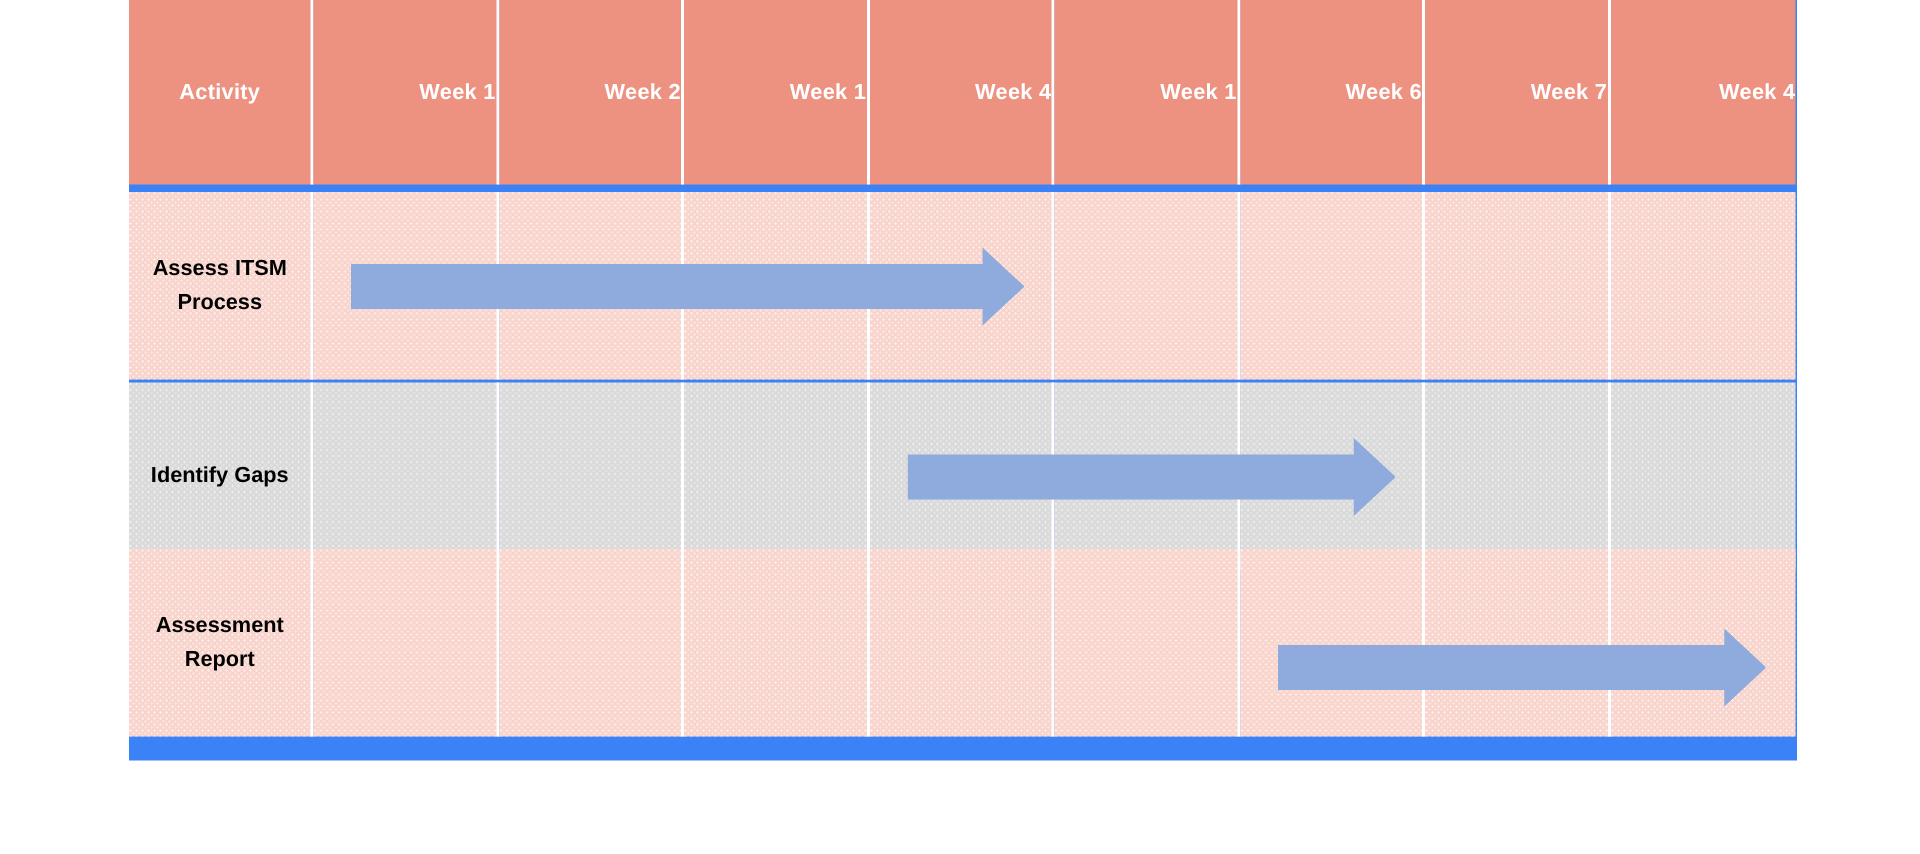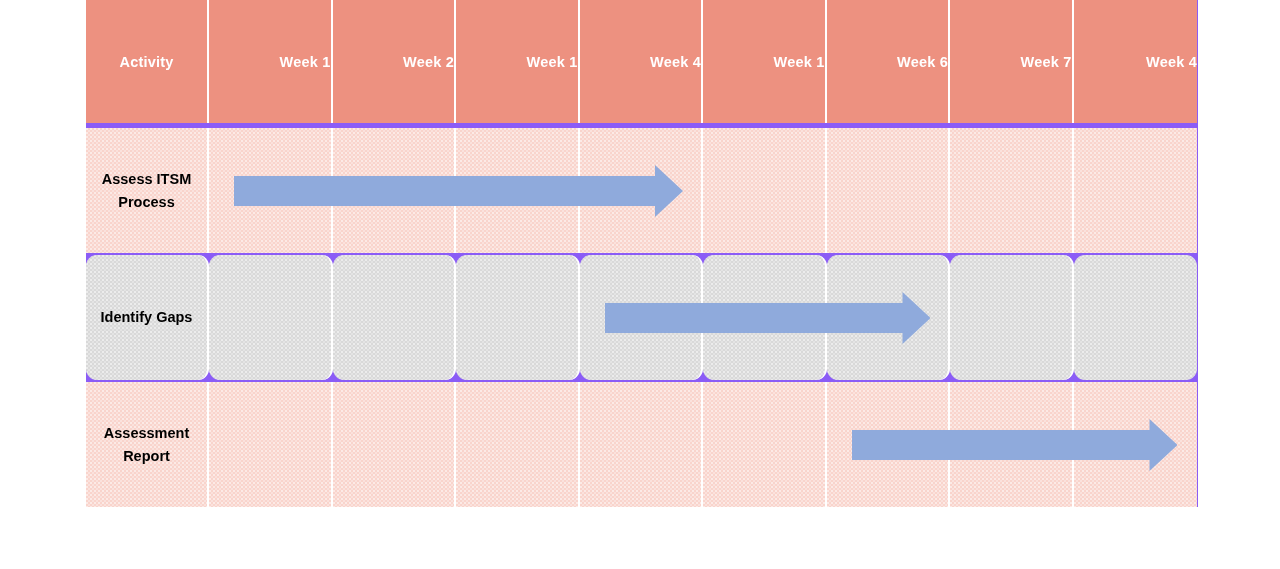--- a/index.html
+++ b/index.html
@@ -19,21 +19,21 @@
     background: #ffffff;
   }
 
   
   .gantt-table {
     position: absolute;
     left: 86px;
     top: 0px;
     width: 1112px;
     height: 507px;
-    background: #8b5cf6;
+    background: #3b82f6;
   }
 
   
   .header-row {
     position: absolute;
     left: 0;
     top: 0;
     width: 1112px;
     height: 123px;
     display: flex;
@@ -60,21 +60,21 @@
   
   .body-row {
     position: absolute;
     left: 0;
     width: 1112px;
     height: 125px;
     display: flex;
   }
   .body-row.row-0 { top: 128px; }
   .body-row.row-1 { top: 255px; }
-  .body-row.row-2 { top: 382px; }
+  .body-row.row-2 { top: 366px; }
 
   .body-cell {
     height: 125px;
     box-sizing: border-box;
     border-right: 2px solid #ffffff;
     position: relative;
   }
   .body-cell:last-child { border-right: none; }
 
   .body-cell.activity-col { width: 123px; }
@@ -87,21 +87,20 @@
       radial-gradient(circle at 1px 1px, rgba(255,255,255,0.55) 0.7px, transparent 0.8px),
       radial-gradient(circle at 3px 3px, rgba(255,255,255,0.35) 0.7px, transparent 0.8px);
     background-size: 4px 4px, 4px 4px;
   }
   .row-gray .body-cell {
     background-color: #D9D9D9;
     background-image:
       radial-gradient(circle at 1px 1px, rgba(255,255,255,0.55) 0.7px, transparent 0.8px),
       radial-gradient(circle at 3px 3px, rgba(255,255,255,0.30) 0.7px, transparent 0.8px);
     background-size: 4px 4px, 4px 4px;
-    border-radius: 11px;
   }
 
   .activity-label {
     width: 100%;
     height: 100%;
     display: flex;
     align-items: center;
     justify-content: center;
     text-align: center;
     color: #000000;

